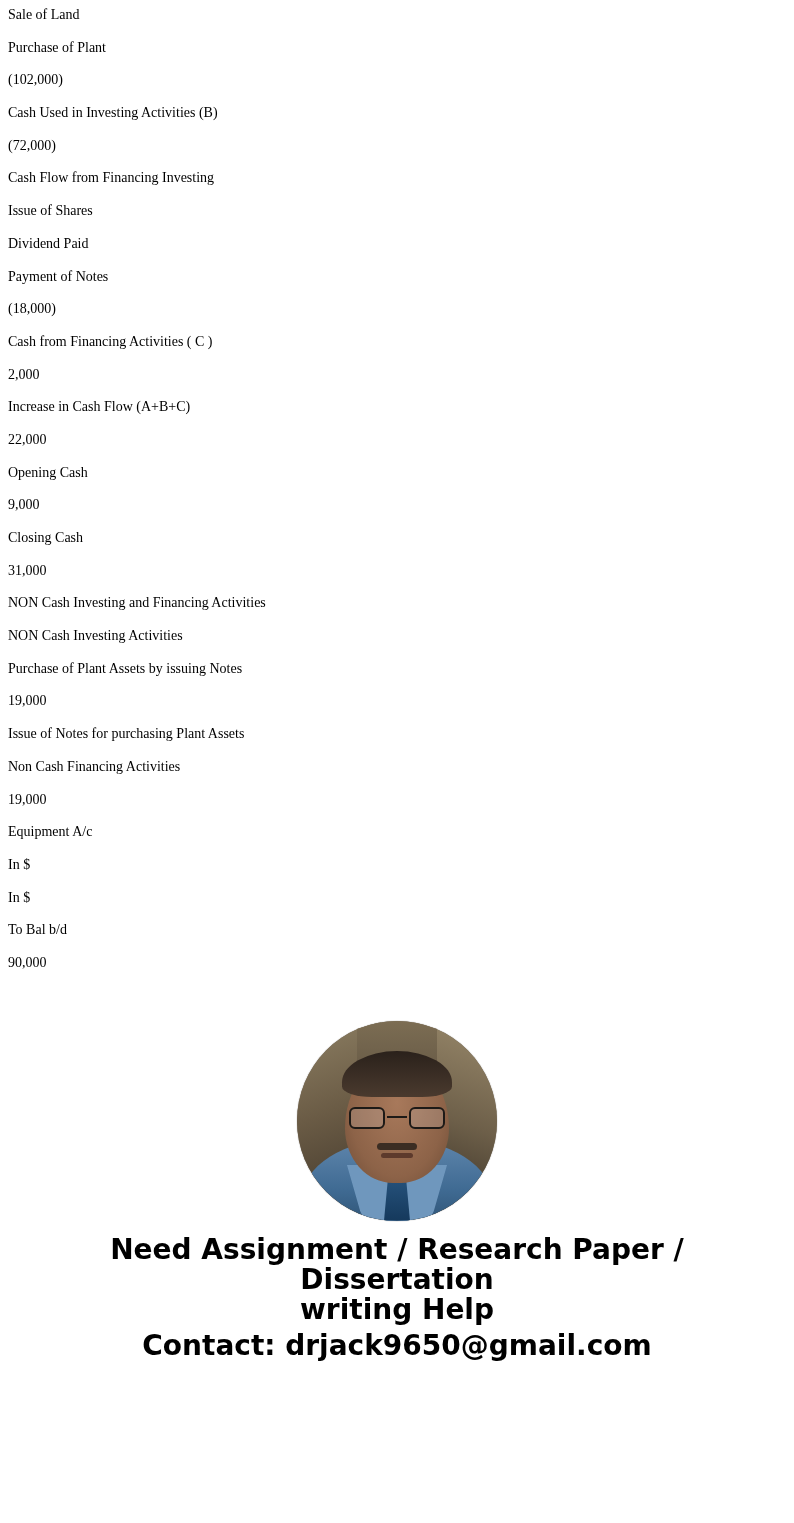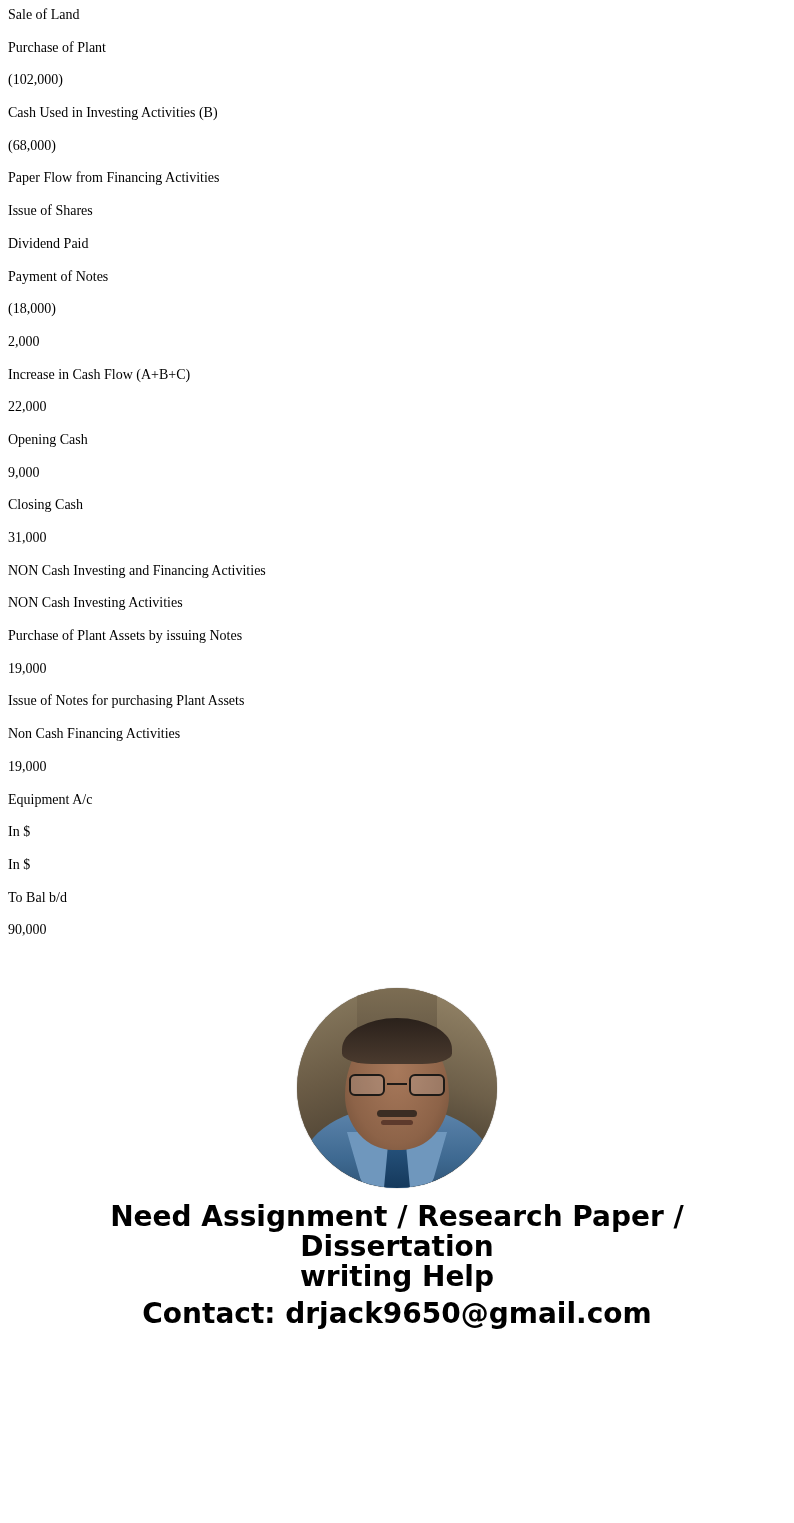--- a/index.html
+++ b/index.html
@@ -200,26 +200,27 @@
   }
 </style>
 </head>
 <body>
 
 <div class="doc">
   <div class="line">Sale of Land</div>
   <div class="line">Purchase of Plant</div>
   <div class="line">(102,000)</div>
   <div class="line bold">Cash Used in Investing Activities (B)</div>
-  <div class="line bold">(68,000)</div>
-  <div class="line bold">Paper Flow from Financing Activities</div>
+  <div class="line bold">(72,000)</div>
+  <div class="line bold">Cash Flow from Financing Investing</div>
   <div class="line">Issue of Shares</div>
   <div class="line">Dividend Paid</div>
   <div class="line">Payment of Notes</div>
   <div class="line">(18,000)</div>
+  <div class="line bold">Cash from Financing Activities ( C )</div>
   <div class="line bold">2,000</div>
   <div class="line">Increase in Cash Flow (A+B+C)</div>
   <div class="line">22,000</div>
   <div class="line">Opening Cash</div>
   <div class="line">9,000</div>
   <div class="line">Closing Cash</div>
   <div class="line">31,000</div>
   <div class="line bold">NON Cash Investing and Financing Activities</div>
   <div class="line bold">NON Cash Investing Activities</div>
   <div class="line">Purchase of Plant Assets by issuing Notes</div>

